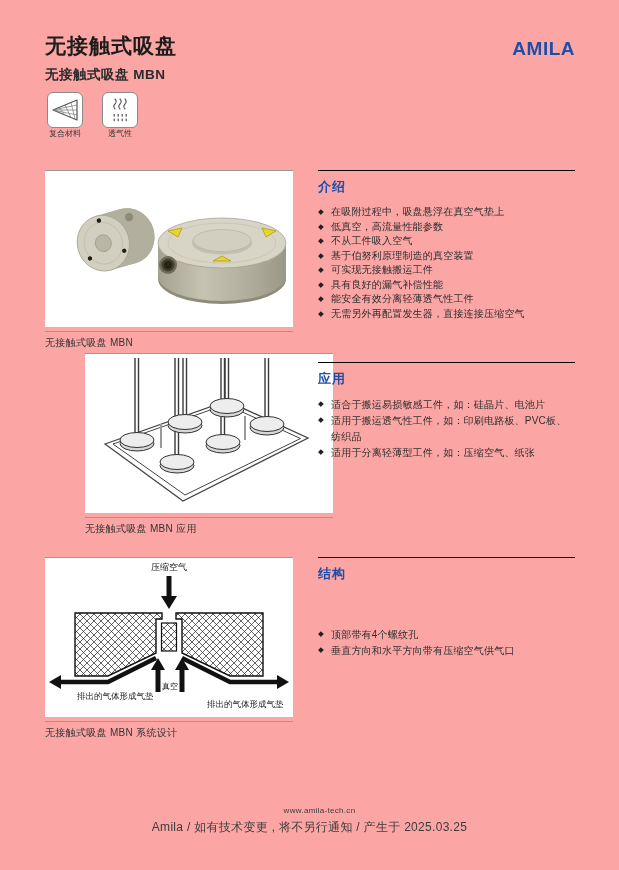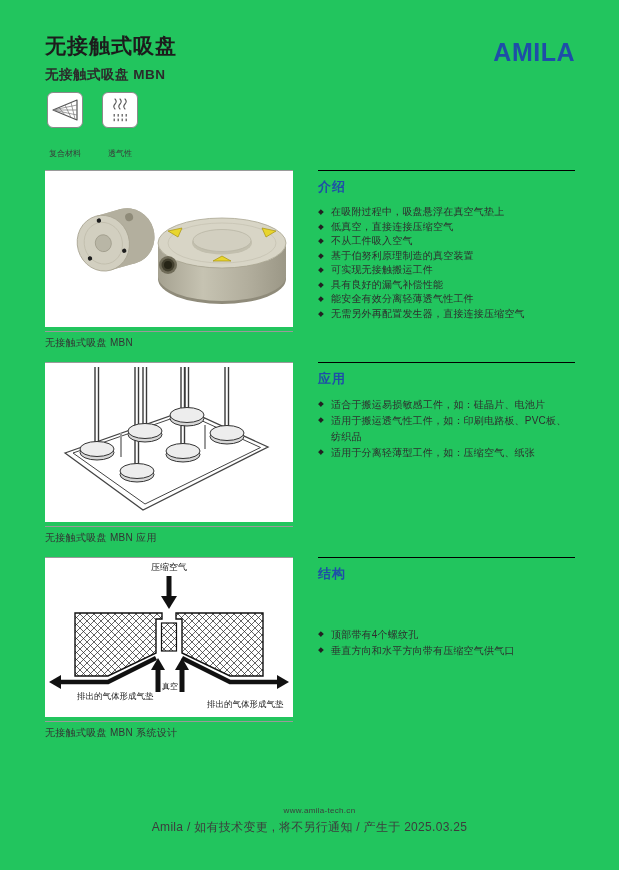--- a/index.html
+++ b/index.html
@@ -1,29 +1,29 @@
 <!DOCTYPE html>
 <html><head>
 <meta charset="utf-8">
 <style>
   * { margin:0; padding:0; box-sizing:border-box; }
   html,body { background:#ffffff; }
   body { font-family:"Liberation Sans","DejaVu Sans",sans-serif; color:#2b2b2b; }
-  .page { position:relative; width:619px; height:870px; background:#22c55e; overflow:hidden; }
+  .page { position:relative; width:619px; height:870px; background:#fca5a5; overflow:hidden; }
 
   
   .title { position:absolute; left:45px; top:32px; font-size:21px; font-weight:800; color:#1c1c1c; letter-spacing:1px; }
   .subtitle { position:absolute; left:45px; top:66px; font-size:13.5px; font-weight:600; color:#2b2b2b; letter-spacing:0.5px; }
-  .logo { position:absolute; right:44px; top:38px; font-size:25px; font-weight:800; color:#1e4ea8; letter-spacing:0.5px; }
+  .logo { position:absolute; right:44px; top:38px; font-size:19px; font-weight:800; color:#1e4ea8; letter-spacing:0.5px; }
 
   
   .icons { position:absolute; left:45px; top:92px; display:flex; gap:15px; }
   .icon-cell { width:40px; display:flex; flex-direction:column; align-items:center; }
   .icon-box { width:36px; height:36px; border:1px solid #8a8a8a; border-radius:6px; background:#fff; display:flex; align-items:center; justify-content:center; }
-  .icon-label { font-size:8px; color:#3a3a3a; margin-top:20px; white-space:nowrap; }
+  .icon-label { font-size:8px; color:#3a3a3a; margin-top:0; white-space:nowrap; }
 
   
   .fig { position:absolute; left:45px; width:248px; border-top:1px solid #9a9a9a; }
   .fig-img { width:248px; background:#fff; }
   .fig-cap-wrap { border-top:1px solid #9a9a9a; padding-top:4px; }
   .fig-cap { font-size:10px; color:#333; letter-spacing:0.3px; }
 
   .section { position:absolute; left:318px; width:257px; border-top:1px solid #000000; padding-top:7px; }
   .section h2 { font-size:13px; font-weight:700; color:#1e4ea8; letter-spacing:1px; margin-bottom:9px; }
   .section ul { list-style:none; }
@@ -132,31 +132,31 @@
     </svg>
     <div class="fig-cap-wrap">
       <div class="fig-cap">无接触式吸盘 MBN</div>
     </div>
   </div>
 
   <div class="section" style="top:170px;">
     <h2>介绍</h2>
     <ul>
       <li>在吸附过程中，吸盘悬浮在真空气垫上</li>
-      <li>低真空，直接连接压缩空气</li>
+      <li>低真空，高流量性能参数</li>
       <li>不从工件吸入空气</li>
       <li>基于伯努利原理制造的真空装置</li>
       <li>可实现无接触搬运工件</li>
       <li>具有良好的漏气补偿性能</li>
       <li>能安全有效分离轻薄透气性工件</li>
       <li>无需另外再配置发生器，直接连接压缩空气</li>
     </ul>
   </div>
 
-  <div class="fig" style="top:362px;">
+  <div class="fig" style="top:353px;margin-left:40px;">
     <svg class="fig-img" width="248" height="159" viewBox="0 0 248 159">
 
       <polygon points="20,90 142,47 223,84 98,147" fill="#ffffff" stroke="#444" stroke-width="1.3"></polygon>
       <polygon points="28,90 141,50.5 215.5,84.5 100,141" fill="none" stroke="#444" stroke-width="1"></polygon>
 
       <line x1="76" y1="70" x2="76" y2="94" stroke="#9a9a9a" stroke-width="2"></line>
       <line x1="160" y1="62" x2="160" y2="86" stroke="#9a9a9a" stroke-width="2"></line>
 
       <g stroke="#3a3a3a" stroke-width="1.4">
         <line x1="50" y1="4" x2="50" y2="84"></line>

